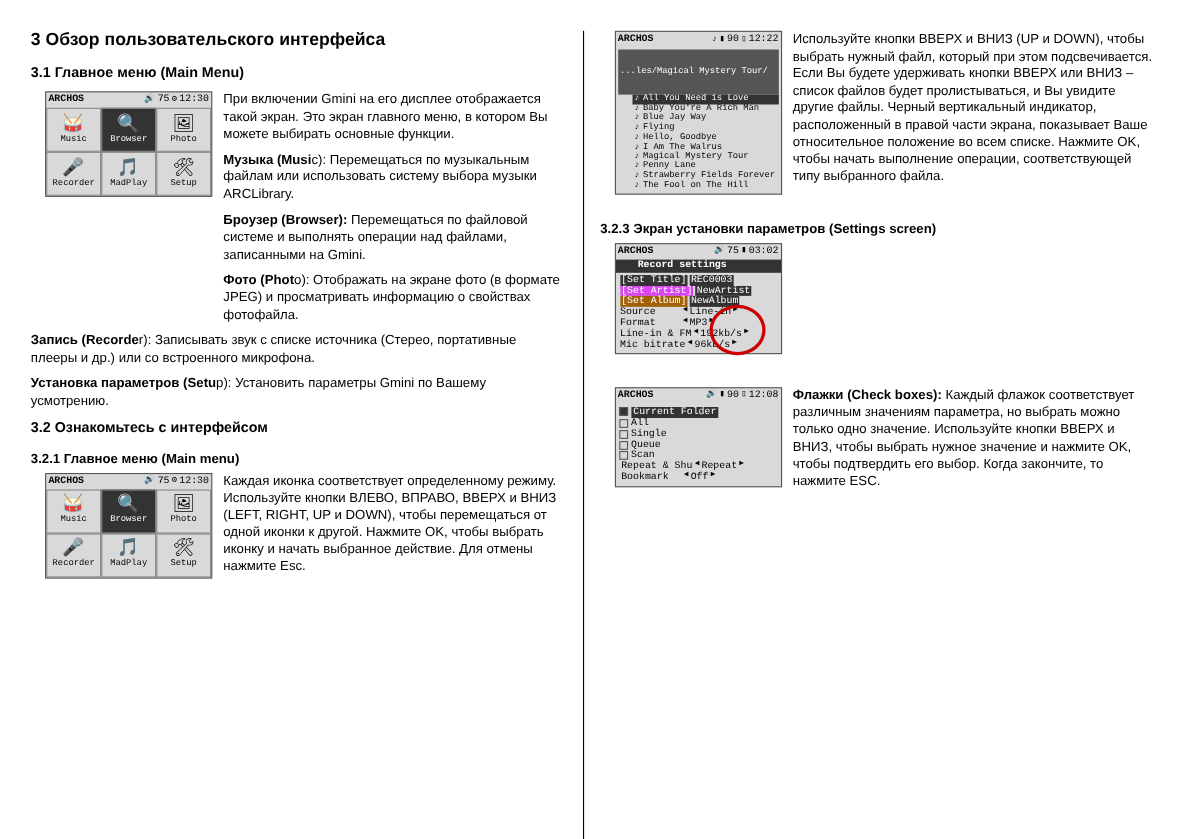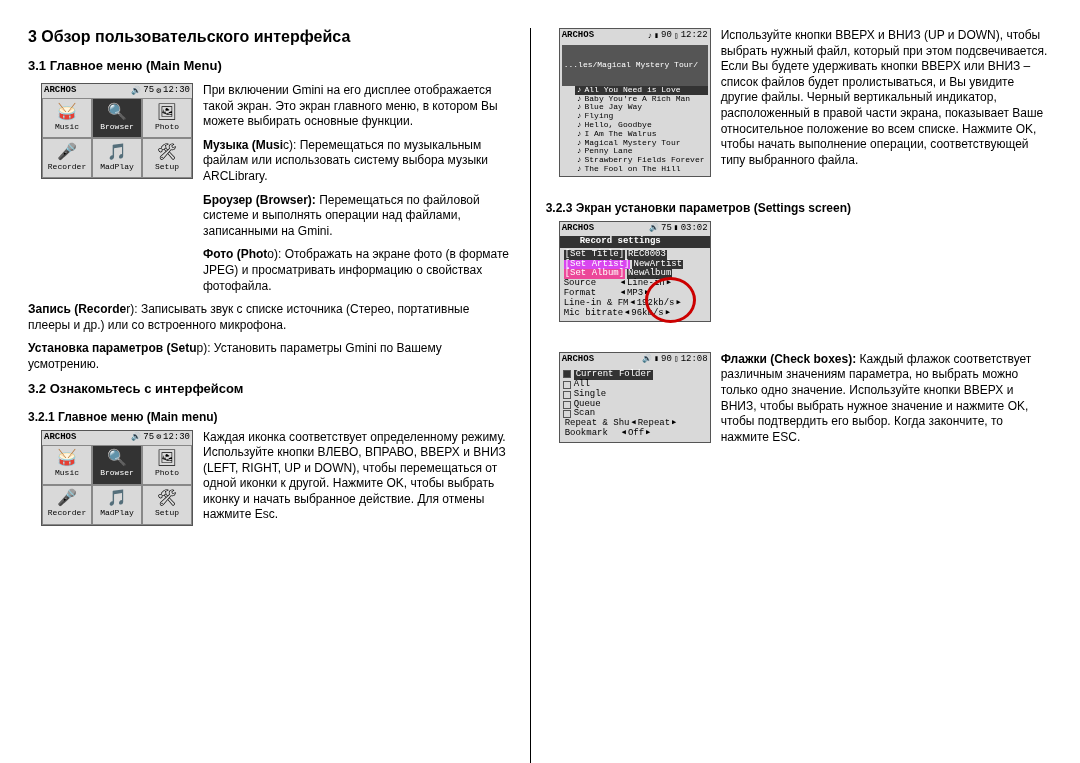--- a/index.html
+++ b/index.html
@@ -234,21 +234,21 @@
       <div id="reclist" style="padding:2px">
             <div class="settings-row">
               <span class="key" style="background:#333;color:#fff;padding:0 1px;">[Set Title]</span>
               <span class="val" style="background:#333;color:#fff;padding:0 1px;">REC0003</span>
             </div>
             <div class="settings-row">
               <span class="key" style="background:#d946ef;color:#fff;padding:0 1px;">[Set Artist]</span>
               <span class="val" style="background:#333;color:#fff;padding:0 1px;">NewArtist</span>
             </div>
             <div class="settings-row">
-              <span class="key" style="background:#ec4899;color:#fff;padding:0 1px;">[Set Album]</span>
+              <span class="key" style="background:#a16207;color:#fff;padding:0 1px;">[Set Album]</span>
               <span class="val" style="background:#333;color:#fff;padding:0 1px;">NewAlbum</span>
             </div>
             <div class="settings-row">
               <span class="key" style="">Source</span>
               <span class="arr">◀</span>
               <span class="val" style="">Line-in</span>
               <span class="arr">▶</span>
             </div>
             <div class="settings-row">
               <span class="key" style="">Format</span>

